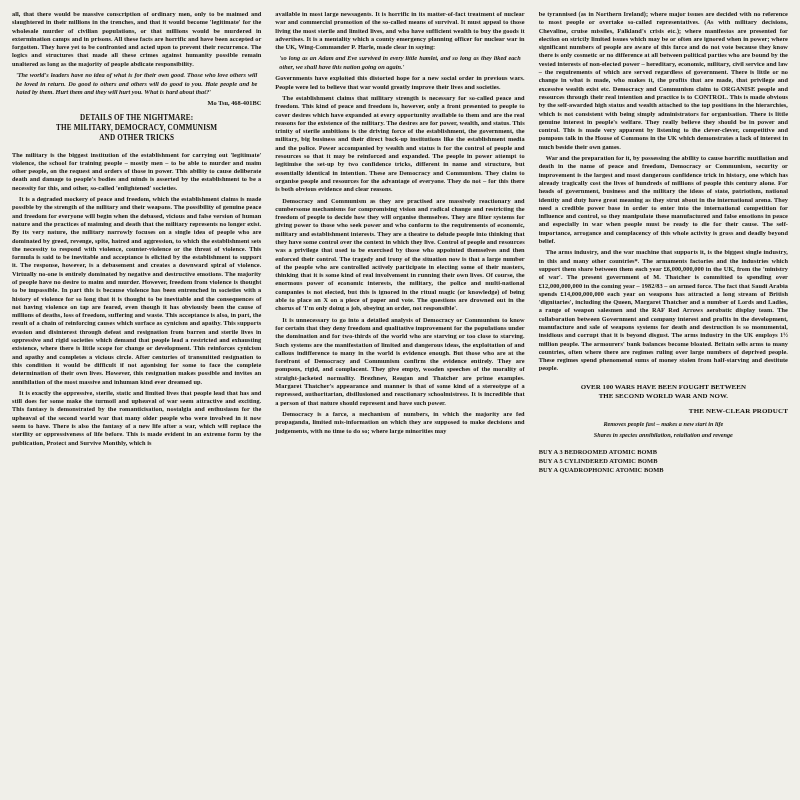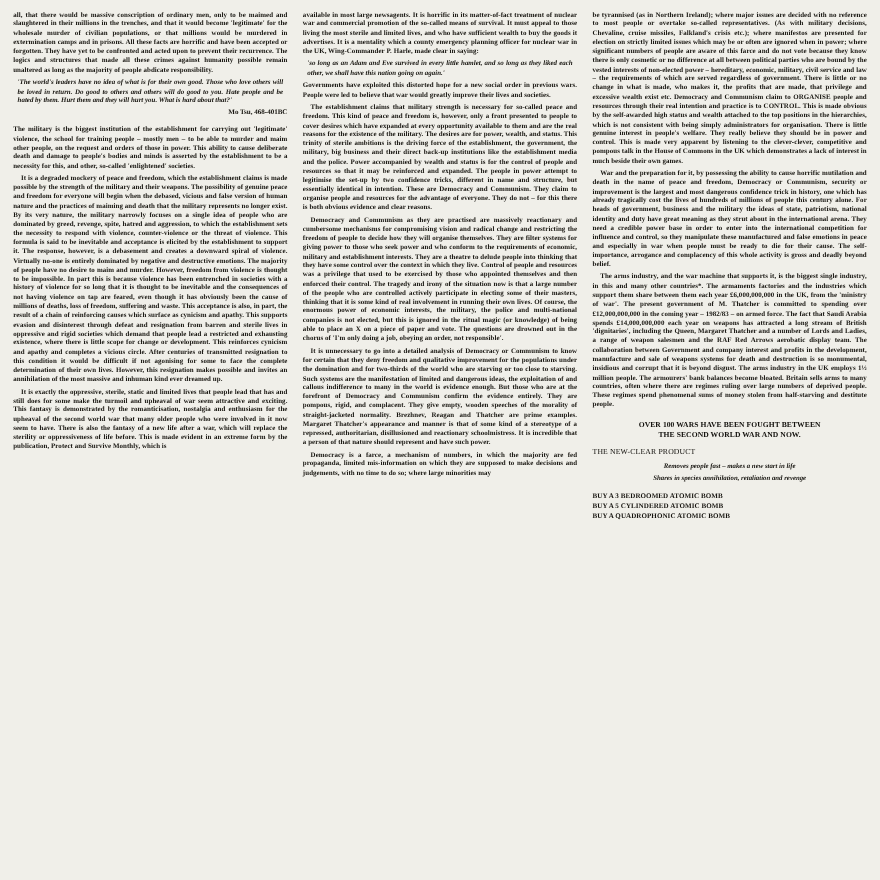--- a/index.html
+++ b/index.html
@@ -63,22 +63,22 @@
     font-size: 7.2px;
     font-weight: bold;
     text-align: center;
     line-height: 1.35;
     margin: 6px 0 7px 0;
     color: #12100c;
     letter-spacing: 0.02em;
   }
   .subhead {
     font-size: 7px;
-    font-weight: normal;
-    text-align: left;
+    font-weight: bold;
+    text-align: right;
     margin: 7px 0 5px 0;
     color: #12100c;
     letter-spacing: 0.02em;
   }
   .banner {
     font-size: 6.9px;
     font-weight: bold;
     text-align: center;
     line-height: 1.35;
     margin: 9px 0 6px 0;
@@ -110,20 +110,23 @@
 </head>
 <body>
 
 <div class="page">
   <div class="columns">
 
     <div class="col">
       <p class="para">all, that there would be massive conscription of ordinary men, only to be maimed and slaughtered in their millions in the trenches, and that it would become 'legitimate' for the wholesale murder of civilian populations, or that millions would be murdered in extermination camps and in prisons. All these facts are horrific and have been accepted or forgotten. They have yet to be confronted and acted upon to prevent their recurrence. The logics and structures that made all these crimes against humanity possible remain unaltered as long as the majority of people abdicate responsibility.</p>
       <div class="quote">'The world's leaders have no idea of what is for their own good. Those who love others will be loved in return. Do good to others and others will do good to you. Hate people and be hated by them. Hurt them and they will hurt you. What is hard about that?'</div>
       <div class="attrib">Mo Tsu, 468-401BC</div>
+      <div class="heading" style="white-space: pre-line;">DETAILS OF THE NIGHTMARE:
+THE MILITARY, DEMOCRACY, COMMUNISM
+AND OTHER TRICKS</div>
       <p class="para">The military is the biggest institution of the establishment for carrying out 'legitimate' violence, the school for training people – mostly men – to be able to murder and maim other people, on the request and orders of those in power. This ability to cause deliberate death and damage to people's bodies and minds is asserted by the establishment to be a necessity for this, and other, so-called 'enlightened' societies.</p>
       <p class="para indent">It is a degraded mockery of peace and freedom, which the establishment claims is made possible by the strength of the military and their weapons. The possibility of genuine peace and freedom for everyone will begin when the debased, vicious and false version of human nature and the practices of maiming and death that the military represents no longer exist. By its very nature, the military narrowly focuses on a single idea of people who are dominated by greed, revenge, spite, hatred and aggression, to which the establishment sets the necessity to respond with violence, counter-violence or the threat of violence. This formula is said to be inevitable and acceptance is elicited by the establishment to support it. The response, however, is a debasement and creates a downward spiral of violence. Virtually no-one is entirely dominated by negative and destructive emotions. The majority of people have no desire to maim and murder. However, freedom from violence is thought to be impossible. In part this is because violence has been entrenched in societies with a history of violence for so long that it is thought to be inevitable and the consequences of not having violence on tap are feared, even though it has obviously been the cause of millions of deaths, loss of freedom, suffering and waste. This acceptance is also, in part, the result of a chain of reinforcing causes which surface as cynicism and apathy. This supports evasion and disinterest through defeat and resignation from barren and sterile lives in oppressive and rigid societies which demand that people lead a restricted and exhausting existence, where there is little scope for change or development. This reinforces cynicism and apathy and completes a vicious circle. After centuries of transmitted resignation to this condition it would be difficult if not agonising for some to face the complete determination of their own lives. However, this resignation makes possible and invites an annihilation of the most massive and inhuman kind ever dreamed up.</p>
       <p class="para indent">It is exactly the oppressive, sterile, static and limited lives that people lead that has and still does for some make the turmoil and upheaval of war seem attractive and exciting. This fantasy is demonstrated by the romanticisation, nostalgia and enthusiasm for the upheaval of the second world war that many older people who were involved in it now seem to have. There is also the fantasy of a new life after a war, which will replace the sterility or oppressiveness of life before. This is made evident in an extreme form by the publication, Protect and Survive Monthly, which is</p>
     </div>
 
     <div class="col">
       <p class="para">available in most large newsagents. It is horrific in its matter-of-fact treatment of nuclear war and commercial promotion of the so-called means of survival. It must appeal to those living the most sterile and limited lives, and who have sufficient wealth to buy the goods it advertises. It is a mentality which a county emergency planning officer for nuclear war in the UK, Wing-Commander P. Harle, made clear in saying:</p>
       <div class="quote">'so long as an Adam and Eve survived in every little hamlet, and so long as they liked each other, we shall have this nation going on again.'</div>
       <p class="para">Governments have exploited this distorted hope for a new social order in previous wars. People were led to believe that war would greatly improve their lives and societies.</p>
       <p class="para indent">The establishment claims that military strength is necessary for so-called peace and freedom. This kind of peace and freedom is, however, only a front presented to people to cover desires which have expanded at every opportunity available to them and are the real reasons for the existence of the military. The desires are for power, wealth, and status. This trinity of sterile ambitions is the driving force of the establishment, the government, the military, big business and their direct back-up institutions like the establishment media and the police. Power accompanied by wealth and status is for the control of people and resources so that it may be reinforced and expanded. The people in power attempt to legitimise the set-up by two confidence tricks, different in name and structure, but essentially identical in intention. These are Democracy and Communism. They claim to organise people and resources for the advantage of everyone. They do not – for this there is both obvious evidence and clear reasons.</p>

